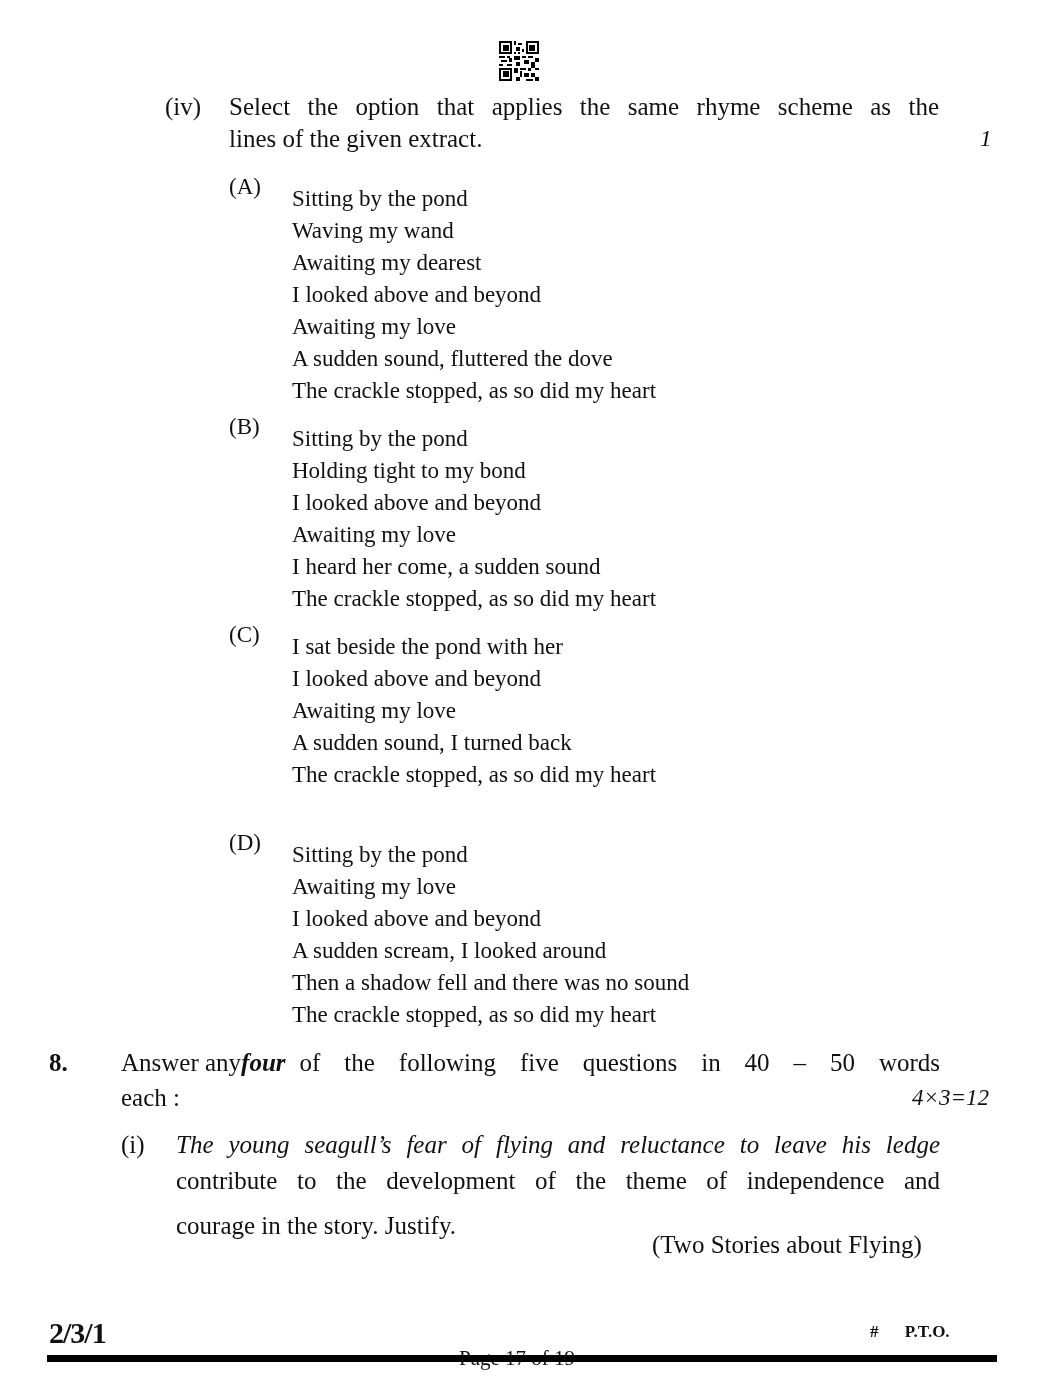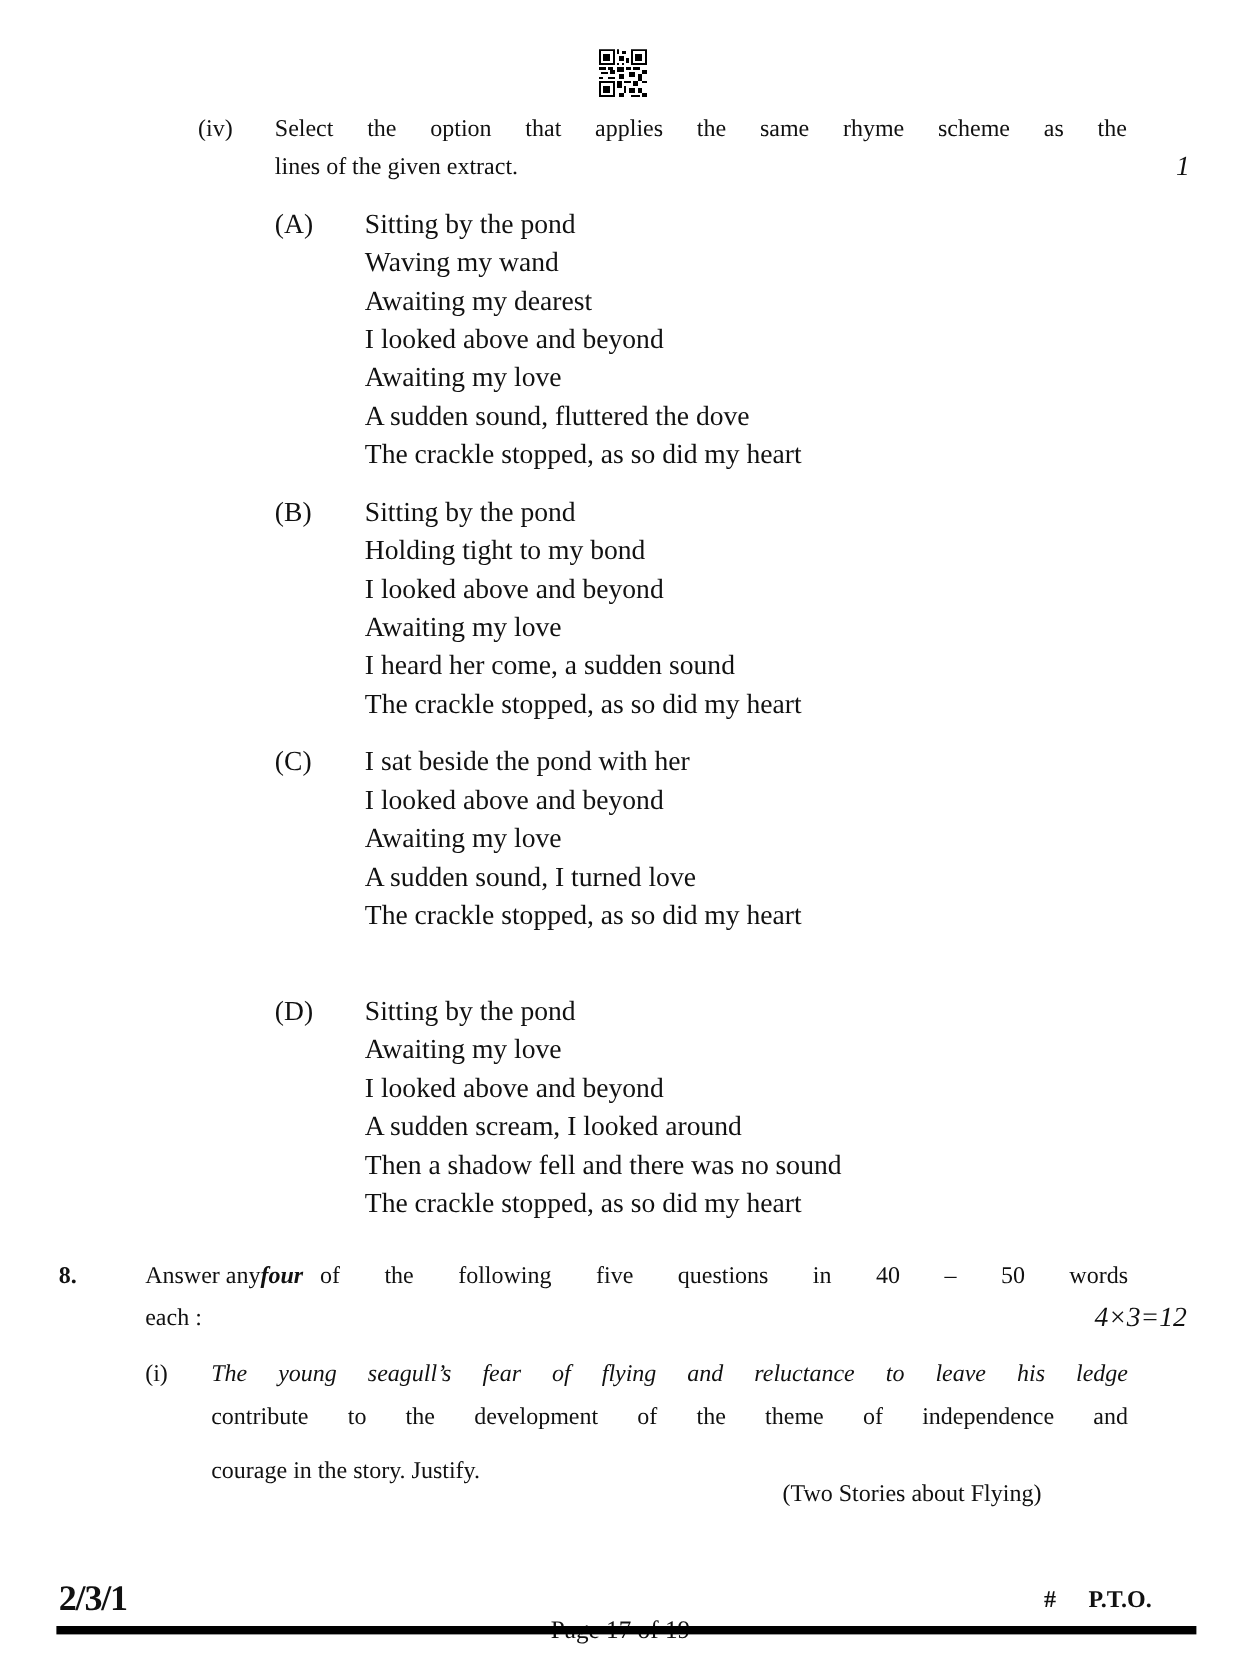--- a/index.html
+++ b/index.html
@@ -1,28 +1,28 @@
 <!DOCTYPE html>
 <html><head>
 <meta charset="utf-8">
 <style>
   html, body { margin:0; padding:0; background:#ffffff; }
   body { width:1046px; height:1386px; position:relative; overflow:hidden;
          font-family:"Liberation Serif","DejaVu Serif",serif; color:#111; }
   .qr { position:absolute; left:498px; top:41px; width:42px; height:40px; }
   .abs { position:absolute; white-space:nowrap; }
-  .txt { font-size:20px; line-height:32px; }
+  .txt { font-size:25px; line-height:32px; }
   .just { text-align:justify; text-align-last:justify; }
   .line { font-size:23px; line-height:32px; height:32px; white-space:nowrap; }
   .opt-label { position:absolute; left:229px; font-size:23px; line-height:32px; }
-  .opt-lines { position:absolute; left:304px; }
+  .opt-lines { position:absolute; left:292px;margin-top:12px; }
   .marks { font-style:italic; font-size:23px; }
   .footer-left { position:absolute; left:49px; top:1316px; font-size:30px; font-weight:bold; letter-spacing:-1px; }
   .footer-mid { position:absolute; left:459px; top:1346px; font-size:21px; font-weight:normal; }
-  .footer-right { position:absolute; left:870px; top:1322px; font-size:20px; font-weight:bold; }
+  .footer-right { position:absolute; left:870px; top:1322px; font-size:17px; font-weight:bold; }
   .footer-rule { position:absolute; left:47px; top:1355px; width:950px; height:7px; background:#000; }
 </style>
 </head>
 <body>
 
 <svg class="qr" viewBox="0 0 21 21" shape-rendering="crispEdges">
   <rect x="0" y="0" width="21" height="21" fill="#fff"></rect>
   <g fill="#000">
     <rect x="0" y="0" width="7" height="7"></rect>
       <rect x="1" y="1" width="5" height="5" fill="#fff"></rect>
@@ -95,21 +95,21 @@
       <div class="line">The crackle stopped, as so did my heart</div>
     </div>
   </div>
 
   <div>
     <div class="opt-label" style="top:619px;">(C)</div>
     <div class="opt-lines" style="top:619px;">
       <div class="line">I sat beside the pond with her</div>
       <div class="line">I looked above and beyond</div>
       <div class="line">Awaiting my love</div>
-      <div class="line">A sudden sound, I turned love</div>
+      <div class="line">A sudden sound, I turned back</div>
       <div class="line">The crackle stopped, as so did my heart</div>
     </div>
   </div>
 
   <div>
     <div class="opt-label" style="top:827px;">(D)</div>
     <div class="opt-lines" style="top:827px;">
       <div class="line">Sitting by the pond</div>
       <div class="line">Awaiting my love</div>
       <div class="line">I looked above and beyond</div>

